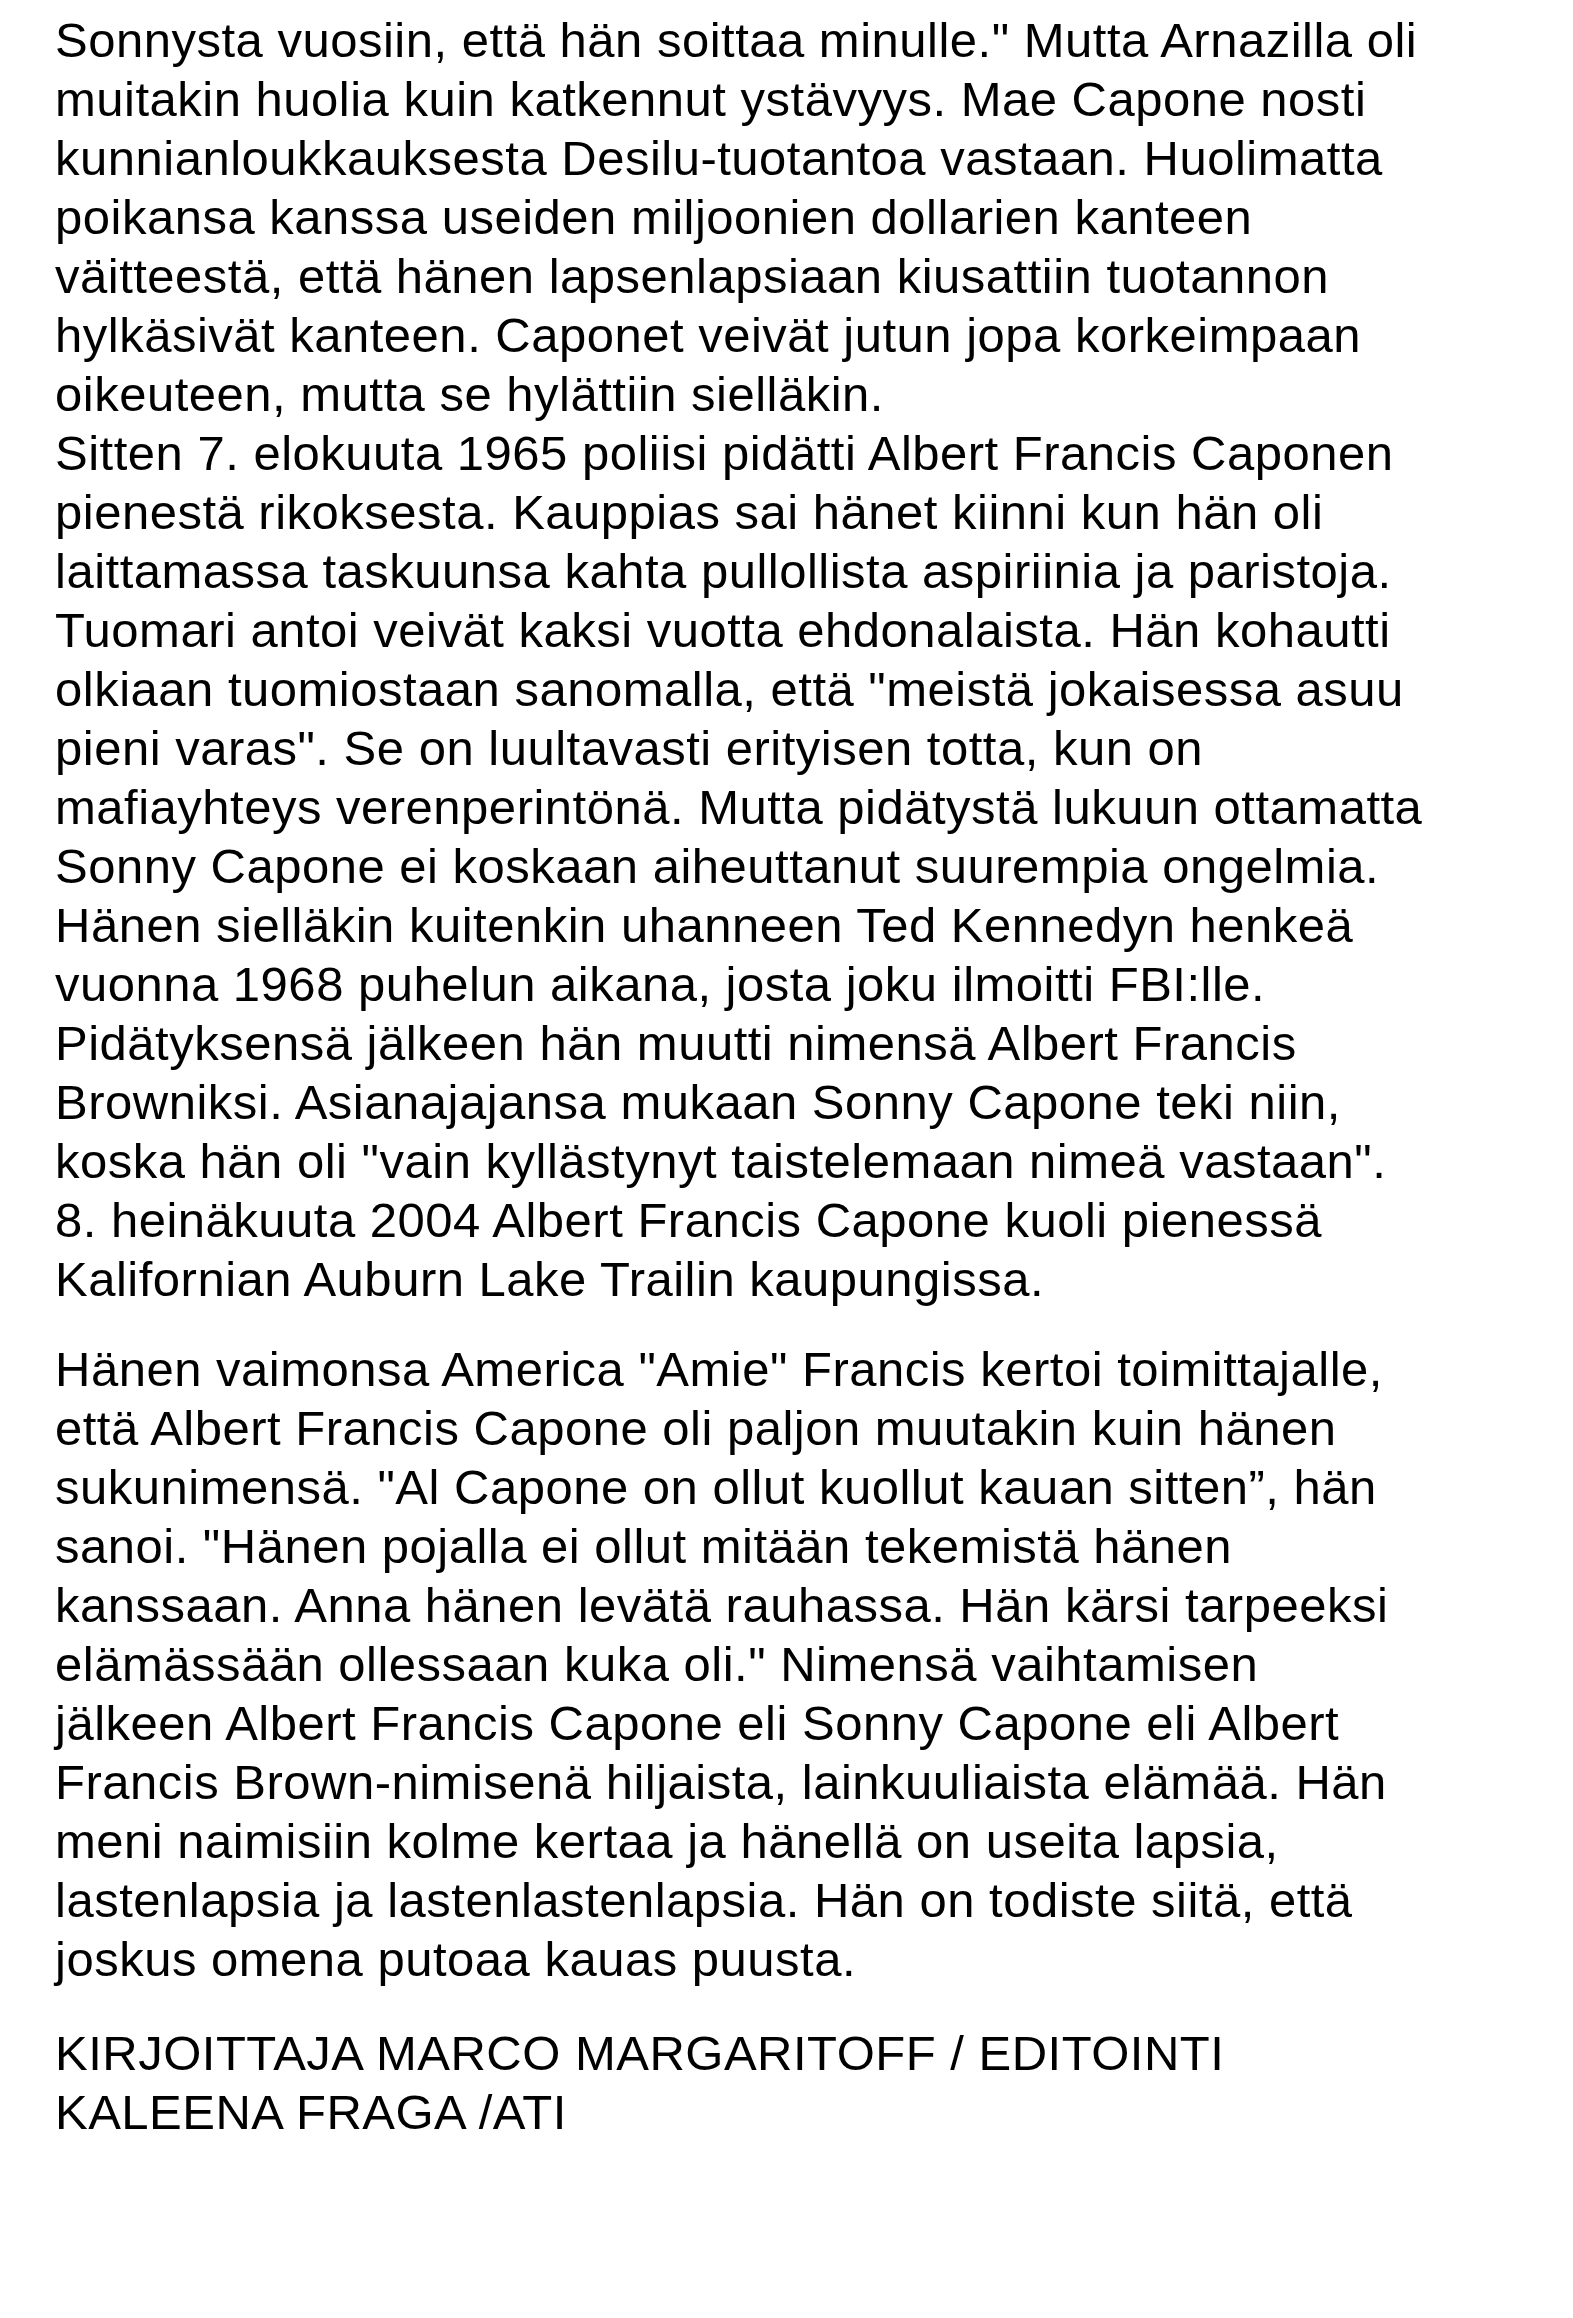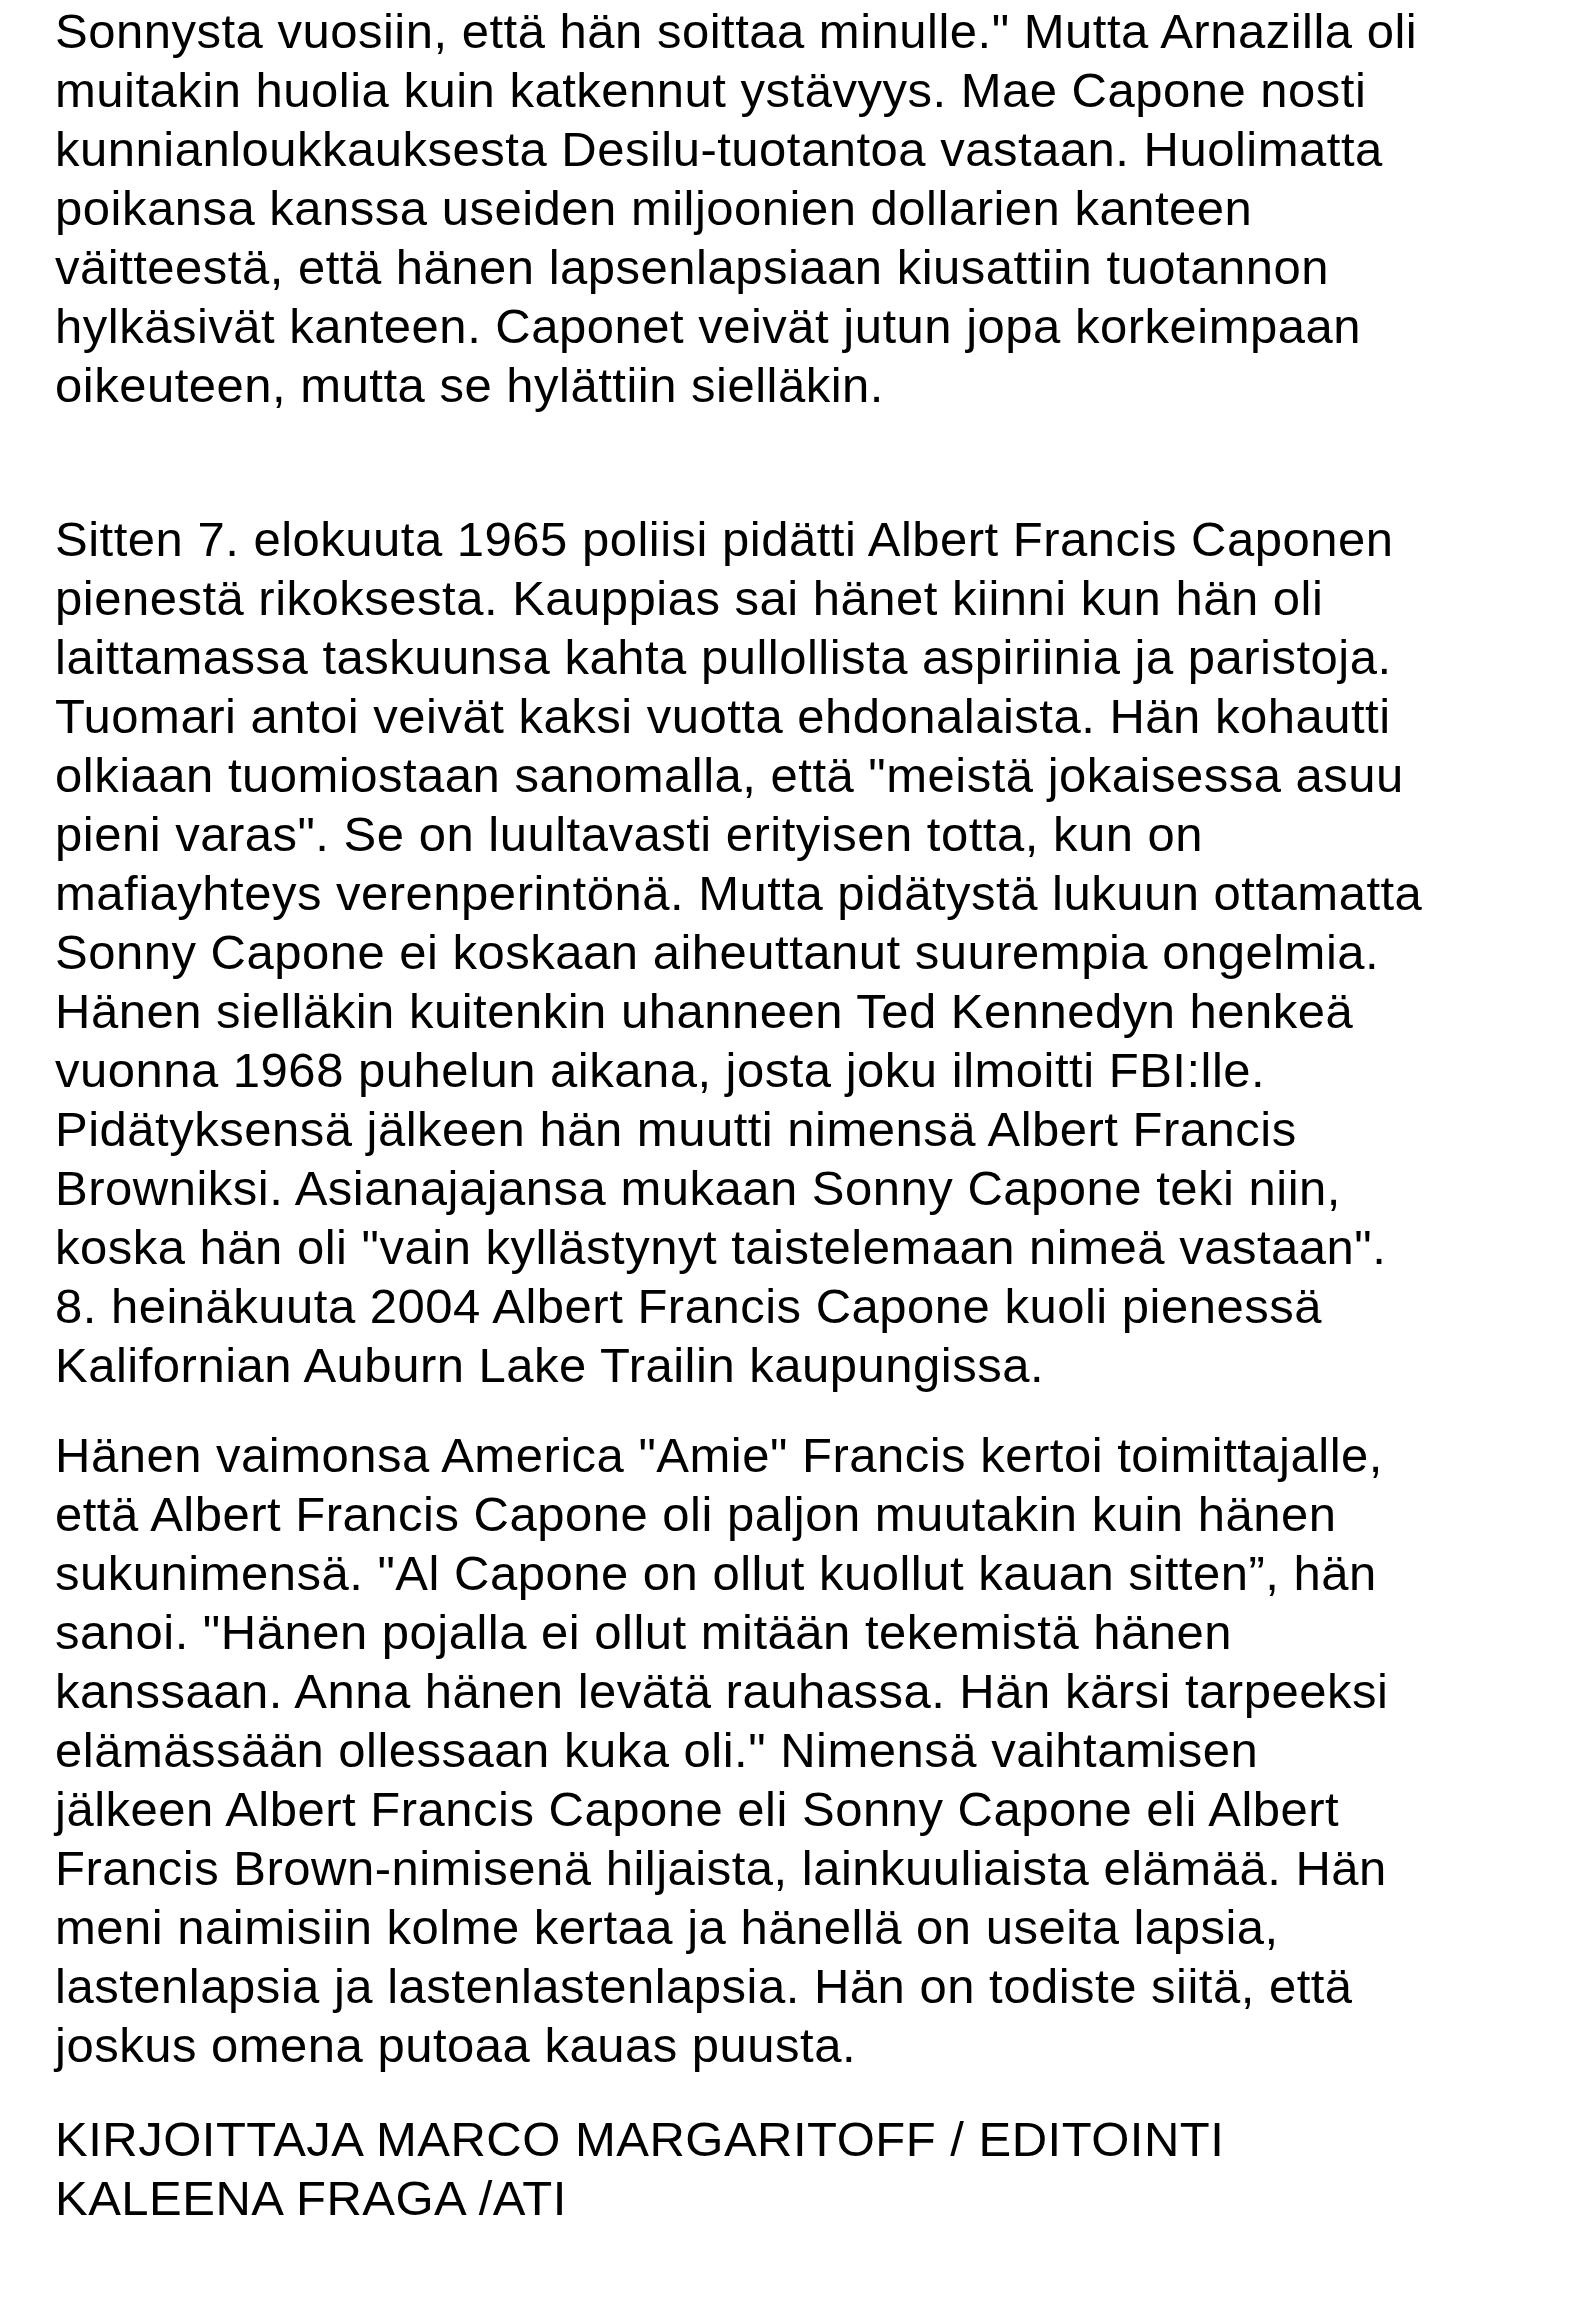--- a/index.html
+++ b/index.html
@@ -7,29 +7,29 @@
       padding: 0;
       background: #ffffff;
     }
     .page {
       position: relative;
       width: 1573px;
       height: 2319px;
       background: #ffffff;
       overflow: hidden;
       box-sizing: border-box;
-      padding: 2px 35px 0 55px;
+      padding: 11px 35px 0 55px;
       font-family: "Liberation Sans", "DejaVu Sans", sans-serif;
       font-size: 49px;
       line-height: 59px;
       letter-spacing: 0.5px;
       color: #000000;
     }
     .para { margin: 0; padding: 0; }
-    .para-2 { margin-top: 95px; }
+    .para-2 { }
     .para-3 { margin-top: 31px; }
     .byline { margin-top: 35px; }
     .tline {
       white-space: pre;
       min-height: 59px;
     }
   </style>
 </head>
 <body>
 

